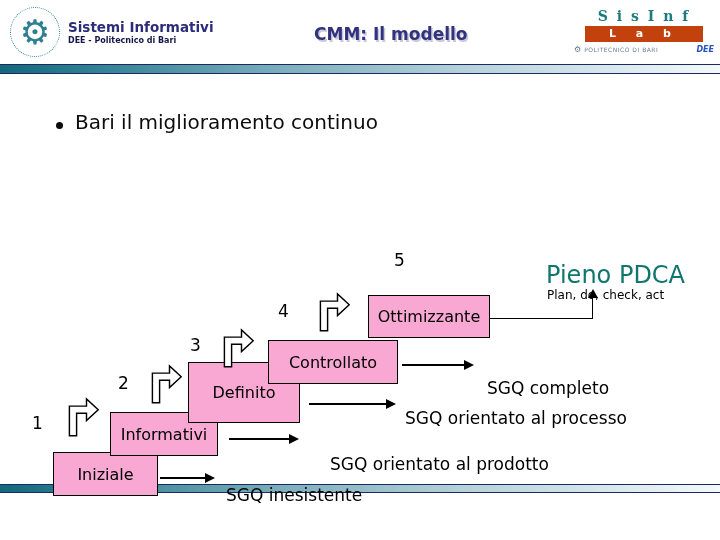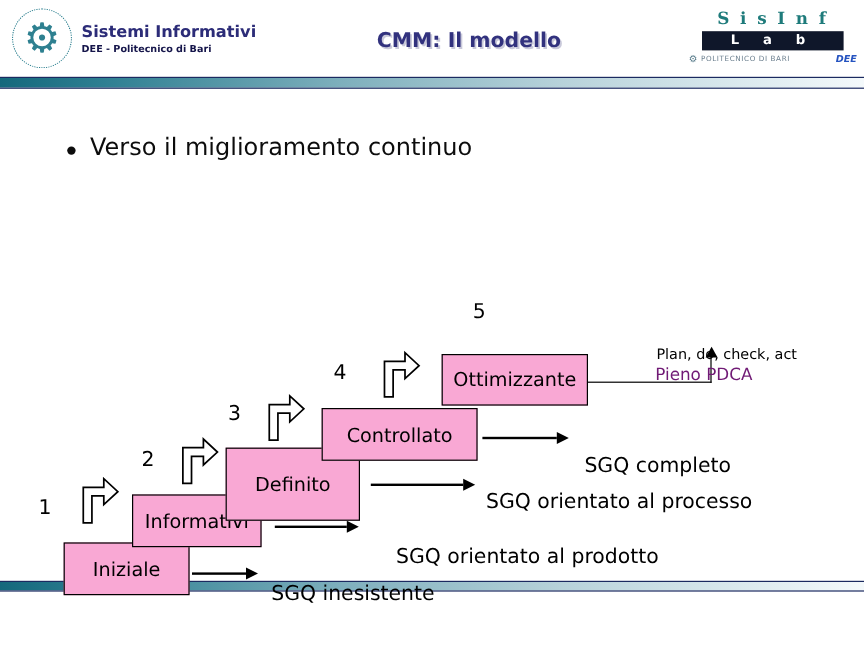--- a/index.html
+++ b/index.html
@@ -14,21 +14,21 @@
   .logo-seal{ left:10px; top:7px; width:50px; height:50px; border:1.6px dotted #2e8090;
     border-radius:50%; display:flex; align-items:center; justify-content:center; }
   .logo-seal-inner{ font-size:34px; color:#2e8090; line-height:1; }
   .org-name{ left:68px; top:19px; font-size:13.5px; font-weight:bold; color:#2c2c78; }
   .org-sub{ left:68px; top:36px; font-size:8px; font-weight:bold; color:#15154a; }
   .slide-title{ left:314px; top:24px; font-size:17px; font-weight:bold; color:#32327e;
     text-shadow:1.5px 1.5px 0 #c9c9da; }
   .lab-block{ left:574px; top:8px; width:140px; }
   .lab-top{ font-family:"DejaVu Serif","Liberation Serif",serif; color:#1e7b7b;
     font-weight:bold; font-size:14px; letter-spacing:2px; text-align:center; }
-  .lab-bar{ margin:2px auto 0 auto; width:118px; height:16px; background:#0f172a;
+  .lab-bar{ margin:2px auto 0 auto; width:118px; height:16px; background:#c2410c;
     color:#ffffff; font-weight:bold; font-size:11px; letter-spacing:8px;
     text-align:center; line-height:16px; }
   .lab-footer-row{ margin-top:3px; display:flex; align-items:center; gap:3px; }
   .lab-mini-gear{ font-size:8px; color:#5a7d8c; line-height:1; }
   .lab-footer-text{ font-size:6px; letter-spacing:0.5px; color:#6b7f8e; flex:1; }
   .lab-dee{ font-size:8px; font-weight:bold; font-style:italic; color:#2553c0; }
   .hbar{ left:0; width:720px; height:10px;
     background:linear-gradient(90deg,#14687c 0%,#2e7f92 12%,#7fb0bd 40%,#b7d2da 65%,#e2eef2 90%,#f4f9fb 100%);
     border-top:1px solid #1b2a60; border-bottom:1px solid #1b2a60; }
   .hbar-top{ top:64px; }
@@ -36,21 +36,21 @@
 
   
   .bullet-dot{ left:56px; top:122px; width:7px; height:7px; border-radius:50%; background:#0c0c0c; }
   .bullet-text{ left:75px; top:110px; font-size:20px; color:#0c0c0c; }
 
   
   .step-box{ background:#f9a8d4; border:1.6px solid #000000; display:flex;
     align-items:center; justify-content:center; font-size:16px; color:#000000; }
   .box-1{ left:53px;  top:452px; width:105px; height:44px; z-index:2; }
   .box-2{ left:110px; top:412px; width:108px; height:44px; z-index:3; }
-  .box-3{ left:188px; top:373px; width:112px; height:61px; z-index:4; }
+  .box-3{ left:188px; top:362px; width:112px; height:61px; z-index:4; }
   .box-4{ left:268px; top:340px; width:130px; height:44px; z-index:5; }
   .box-5{ left:368px; top:295px; width:122px; height:43px; z-index:6; }
 
   
   .lvl-num{ font-size:17px; color:#000000; z-index:7; }
   .num-1{ left:32px;  top:413px; }
   .num-2{ left:118px; top:373px; }
   .num-3{ left:190px; top:335px; }
   .num-4{ left:278px; top:301px; }
   .num-5{ left:394px; top:250px; }
@@ -76,21 +76,21 @@
   .pdca-v{ left:592px; top:297px; width:0; height:22px; border-left:1.5px solid #000; z-index:7; }
   .pdca-head{ left:588px; top:289px; width:0; height:0; z-index:7;
     border-left:5px solid transparent; border-right:5px solid transparent; border-bottom:9px solid #000; }
 
   
   .annot{ font-size:17px; color:#000000; z-index:8; white-space:nowrap;margin-top:16px; }
   .an-1{ left:226px; top:469px; }
   .an-2{ left:330px; top:438px; }
   .an-3{ left:405px; top:392px; }
   .an-4{ left:487px; top:362px; }
-  .pdca-title{ left:546px; top:261px; font-size:14px; color:#701a75; z-index:8;margin-top:44px; }
+  .pdca-title{ left:546px; top:261px; font-size:24px; color:#0f766e; z-index:8; }
   .pdca-sub{ left:547px; top:288px; font-size:12px; color:#000; z-index:8; }
 </style>
 </head>
 <body>
 
 <div class="abs logo-seal">
   <span class="logo-seal-inner">⚙</span>
 </div>
 <div class="abs org-name">Sistemi Informativi</div>
 <div class="abs org-sub">DEE - Politecnico di Bari</div>
@@ -102,21 +102,21 @@
   <div class="lab-footer-row">
     <span class="lab-mini-gear">⚙</span>
     <span class="lab-footer-text">POLITECNICO DI BARI</span>
     <span class="lab-dee">DEE</span>
   </div>
 </div>
 
 <div class="abs hbar hbar-top"></div>
 
 <div class="abs bullet-dot"></div>
-<div class="abs bullet-text">Verso il miglioramento continuo</div>
+<div class="abs bullet-text">Bari il miglioramento continuo</div>
 
 <div class="abs step-box box-1">Iniziale</div>
 <div class="abs step-box box-2">Informativi</div>
 <div class="abs step-box box-3">Definito</div>
 <div class="abs step-box box-4">Controllato</div>
 <div class="abs step-box box-5">Ottimizzante</div>
 
 <div class="abs lvl-num num-1">1</div>
 <div class="abs lvl-num num-2">2</div>
 <div class="abs lvl-num num-3">3</div>

